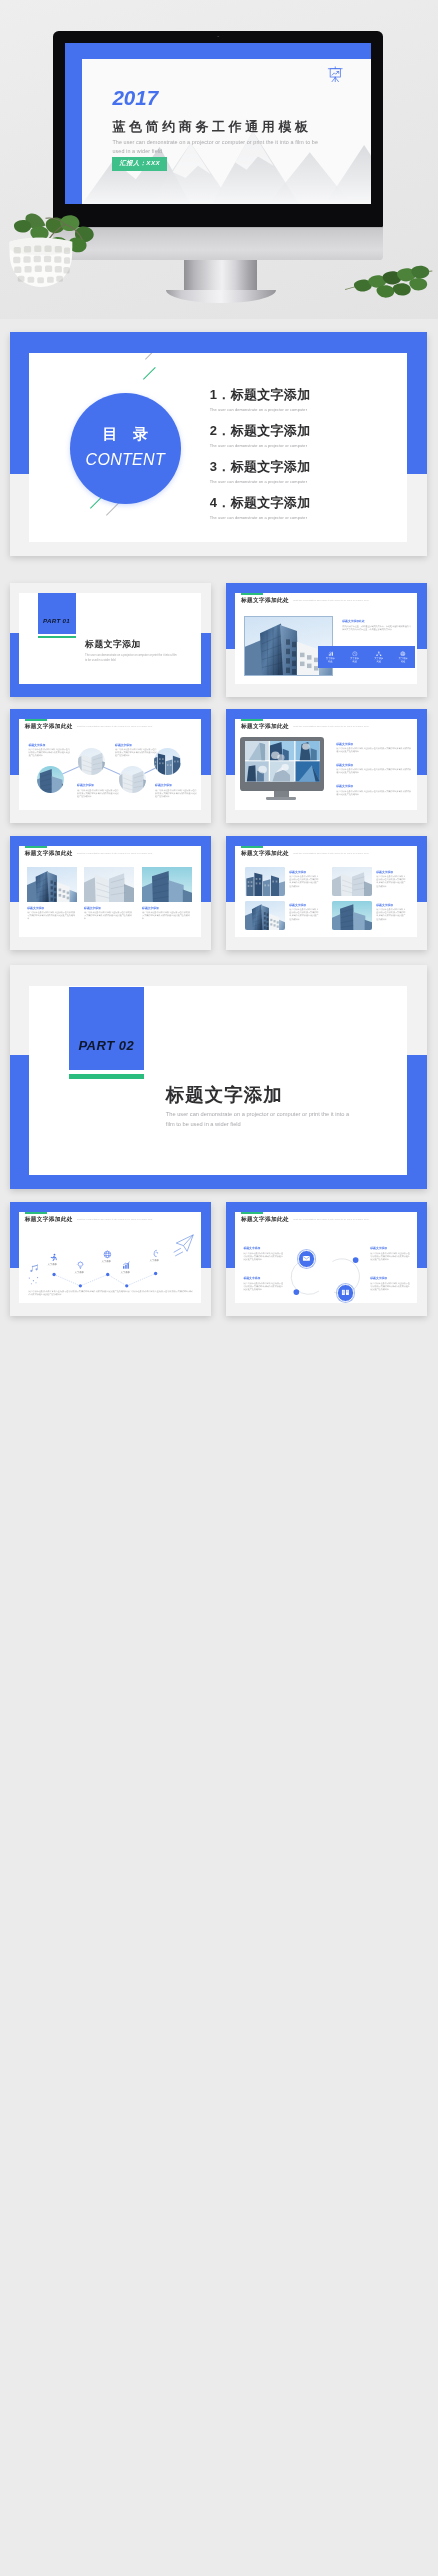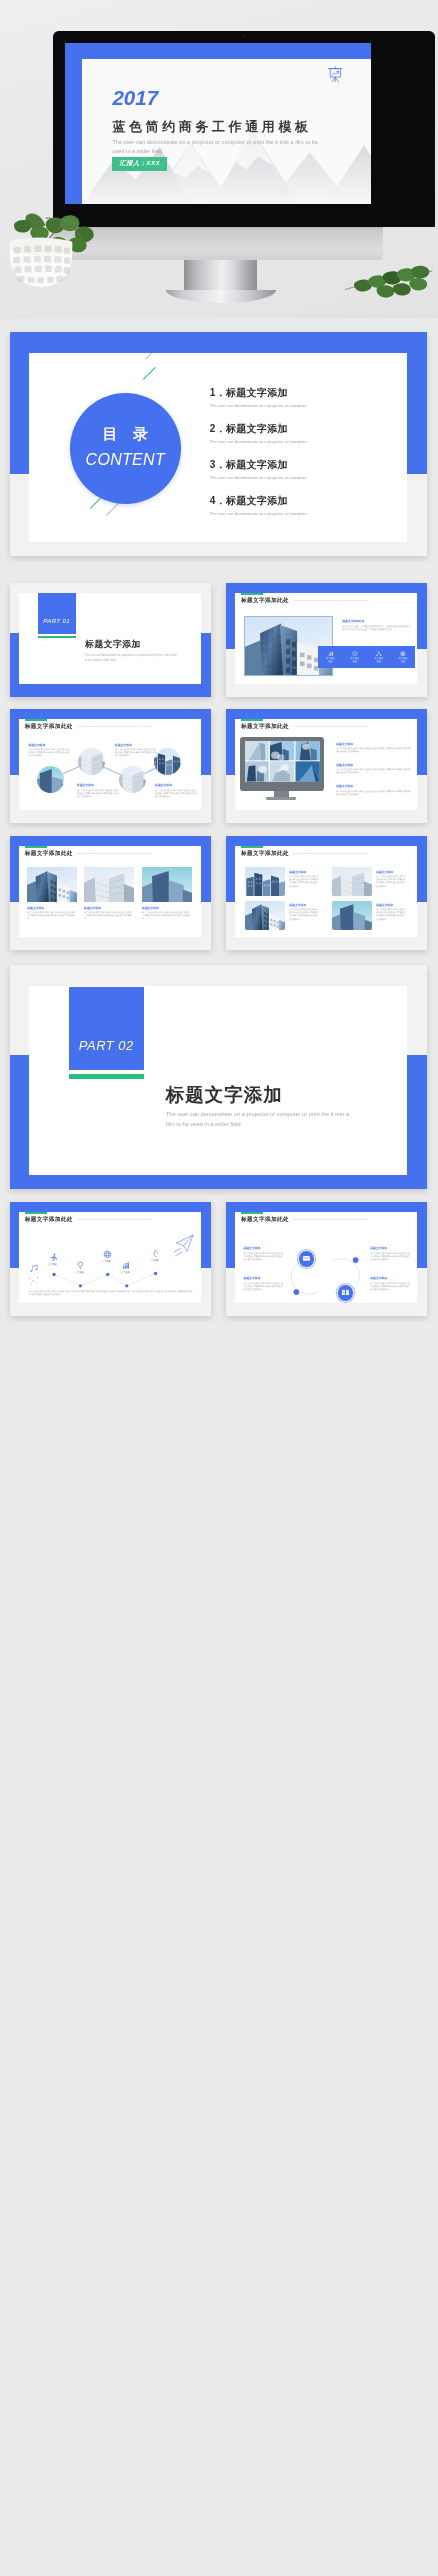--- a/index.html
+++ b/index.html
@@ -9,21 +9,21 @@
     width:439px;
     background:#ebebec;
     font-family:"Liberation Sans", sans-serif;
     -webkit-font-smoothing:antialiased;
   }
   .page { width:439px; height:2829px; position:relative; overflow:hidden; }
 
   
   .hero { position:relative; width:439px; height:319px; overflow:hidden;
           background:linear-gradient(165deg,#eeeeef 0%,#e8e8e9 50%,#e3e3e4 100%); }
-  .hero-mon { position:absolute; left:53px; top:31px; width:382px; height:196px;
+  .hero-mon { position:absolute; left:53px; top:31px; width:330px; height:196px;
               background:#0b0b0d; border-radius:5.7px 5.7px 1px 1px; }
   .hero-mon:after{content:"";position:absolute;left:50%;top:4.6px;width:1.5px;height:1.5px;border-radius:50%;
                   background:#36363a;transform:translateX(-50%);}
   .hero-chin { position:absolute; left:53px; top:227px; width:330px; height:33px;
                border-radius:0 0 3.6px 3.6px;
                background:linear-gradient(180deg,#c6c6c9 0%,#d2d2d5 35%,#dcdcdf 70%,#cfcfd2 100%); }
   .hero-chin:after{content:"";position:absolute;left:0;right:0;top:0;height:0.5px;background:#b4b4b8;}
   .hero-screen { position:absolute; left:12.4px; top:12px; width:306px; height:161px; background:#4570ee; overflow:hidden; }
   .hero-white { position:absolute; left:17px; top:15.5px; right:0; bottom:0; background:#fafafb; overflow:hidden; }
   .hero-mtn { position:absolute; left:0; right:0; bottom:0; height:88px; opacity:.42; }
@@ -64,21 +64,21 @@
   .bt { font-size:2.8px; font-weight:bold; color:#4570ee; }
 
   
   .toc-circle { position:absolute; left:41px; top:40px; width:111px; height:111px; border-radius:50%;
                 background:#4570ee; color:#fff; text-align:center;
                 box-shadow:0 1.5px 5.2px rgba(69,112,238,.25); }
   .toc-cn { position:absolute; left:0; right:0; top:32px; font-size:15px; font-weight:bold; letter-spacing:5.7px; text-indent:5.7px;}
   .toc-en { position:absolute; left:0; right:0; top:58px; font-size:16px; font-style:italic; letter-spacing:0.3px; }
   .toc-list { position:absolute; left:181px; top:33px; }
   .toc-item { position:relative; height:36px; }
-  .toc-t { font-size:10px; font-weight:bold; color:#2f2f31; letter-spacing:0.3px; }
+  .toc-t { font-size:13px; font-weight:bold; color:#2f2f31; letter-spacing:0.3px; }
   .toc-s { font-size:3.9px; color:#9d9da1; letter-spacing:0.1px; margin-top:3.1px; }
   .dline { position:absolute; height:0; border-top:0.8px solid #b9b9bc; transform-origin:0 0; transform:rotate(-45deg); }
   .dline.g { border-top-color:#2bbd7e; }
 
   
   .photo { position:absolute; overflow:hidden; background:#cfd9e4; }
   .photo svg { display:block; width:100%; height:100%; }
   .iconrow { position:absolute; background:#4570ee; display:flex; align-items:center; }
   .iconcell { flex:1; text-align:center; color:#fff; }
   .iconcell svg { width:5.7px; height:5.7px; display:block; margin:0 auto 1px; }
@@ -96,22 +96,22 @@
   .tlnode { position:absolute; width:11.3px; text-align:center; }
   .tlnode svg { width:8.8px; height:8.8px; display:block; margin:0 auto; }
   .tl-lb { font-size:2.2px; color:#4a4a4c; margin-top:1px; white-space:nowrap; margin-left:-3.1px; }
   .biccircle { position:absolute; width:17.5px; height:17.5px; border-radius:50%; background:#4570ee;
                border:1.3px solid #fff; box-shadow:0 0 0 1px #a9bef1; margin-left:-8.8px; margin-top:-8.8px;
                display:flex; align-items:center; justify-content:center; }
   .biccircle svg { width:8.8px; height:8.8px; }
 
   
   .pt-box { position:absolute; left:18.5px; top:0.5px; width:38px; height:41px; background:#4570ee; }
-  .pt-lbl { position:absolute; left:0; right:0; top:24px; text-align:center; color:#fef9c3; font-size:6.2px;
-            font-weight:normal; font-style:italic; letter-spacing:0.3px; }
+  .pt-lbl { position:absolute; left:0; right:0; top:24px; text-align:center; color:#0f172a; font-size:6.2px;
+            font-weight:bold; font-style:italic; letter-spacing:0.3px; }
   .pt-green { position:absolute; left:18.5px; top:43px; width:38px; height:2.6px; background:#2bbd7e; }
   .pt-title { position:absolute; left:66px; top:46px; font-size:8.8px; font-weight:bold; color:#2f2f31; letter-spacing:0.5px; }
   .pt-sub { position:absolute; left:66px; top:60px; width:93px; font-size:2.7px; color:#a9a9ad; line-height:5px; }
   
   .full .pt-box { left:40px; top:0.5px; width:75px; height:83px; }
   .full .pt-lbl { top:51px; font-size:13px; letter-spacing:0.5px; }
   .full .pt-green { left:40px; top:88px; width:75px; height:4.6px; }
   .full .pt-title { left:137px; top:96px; font-size:18.5px; letter-spacing:1px; }
   .full .pt-sub { left:137px; top:123px; width:193px; font-size:5.7px; line-height:10.3px; }
 </style>

